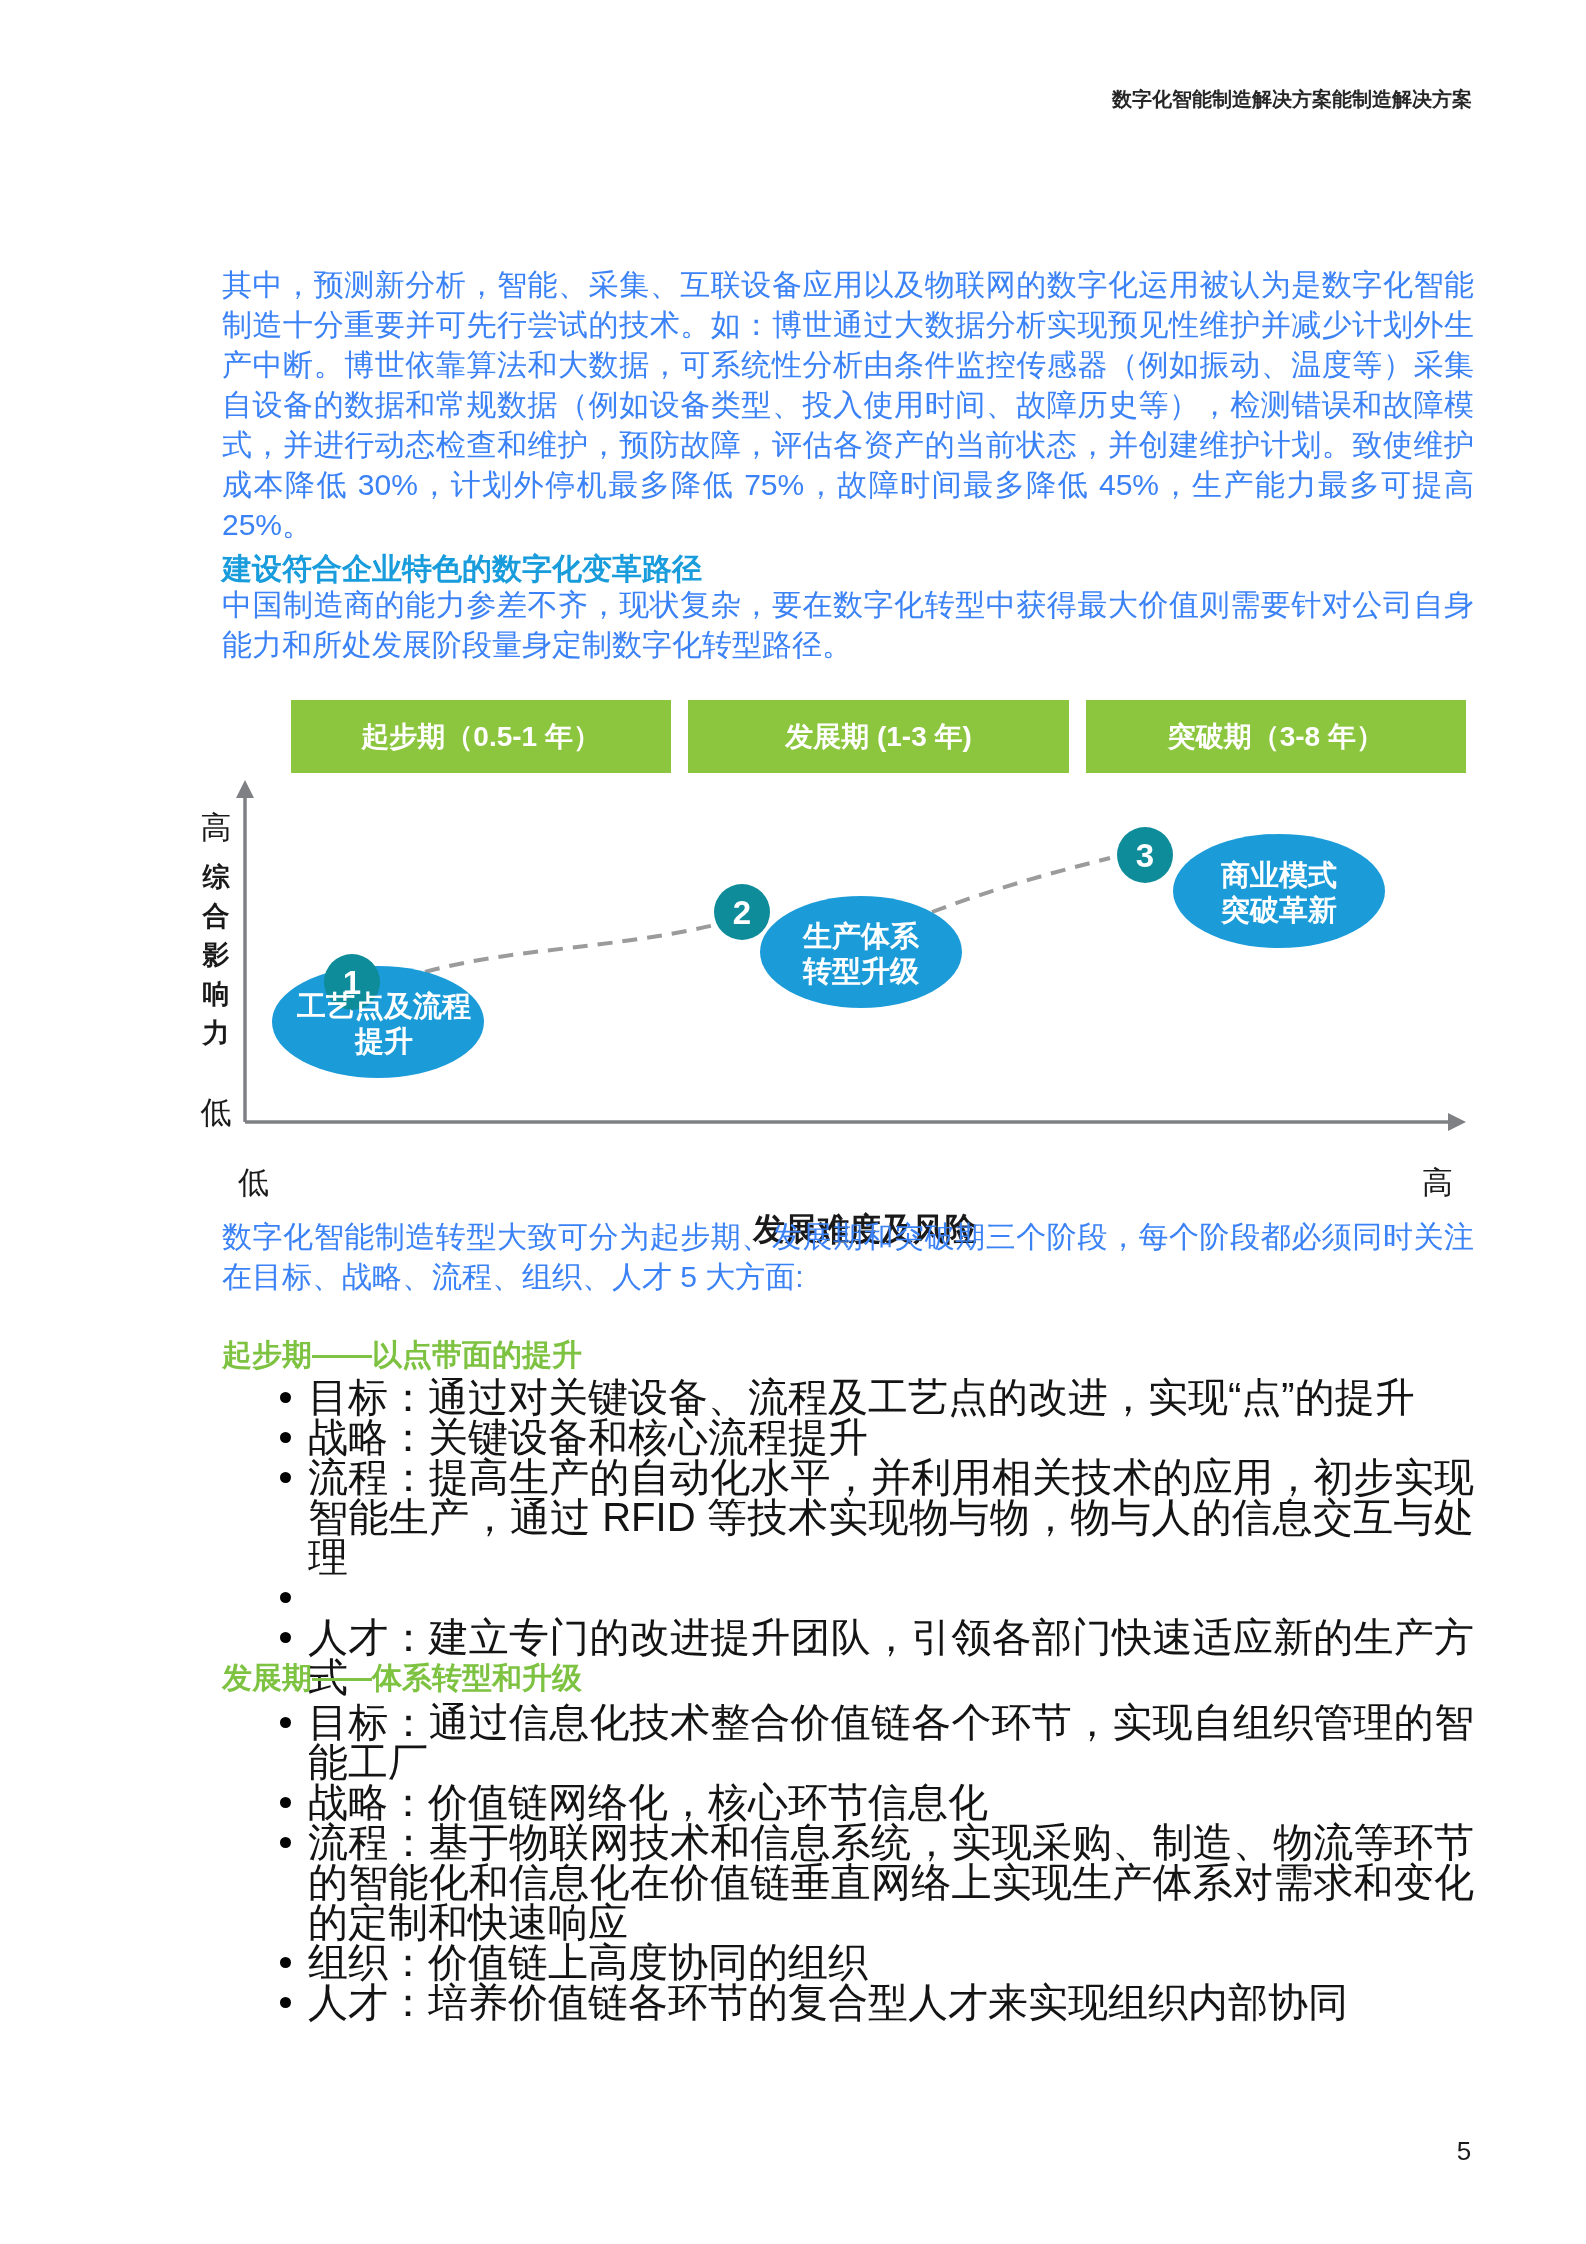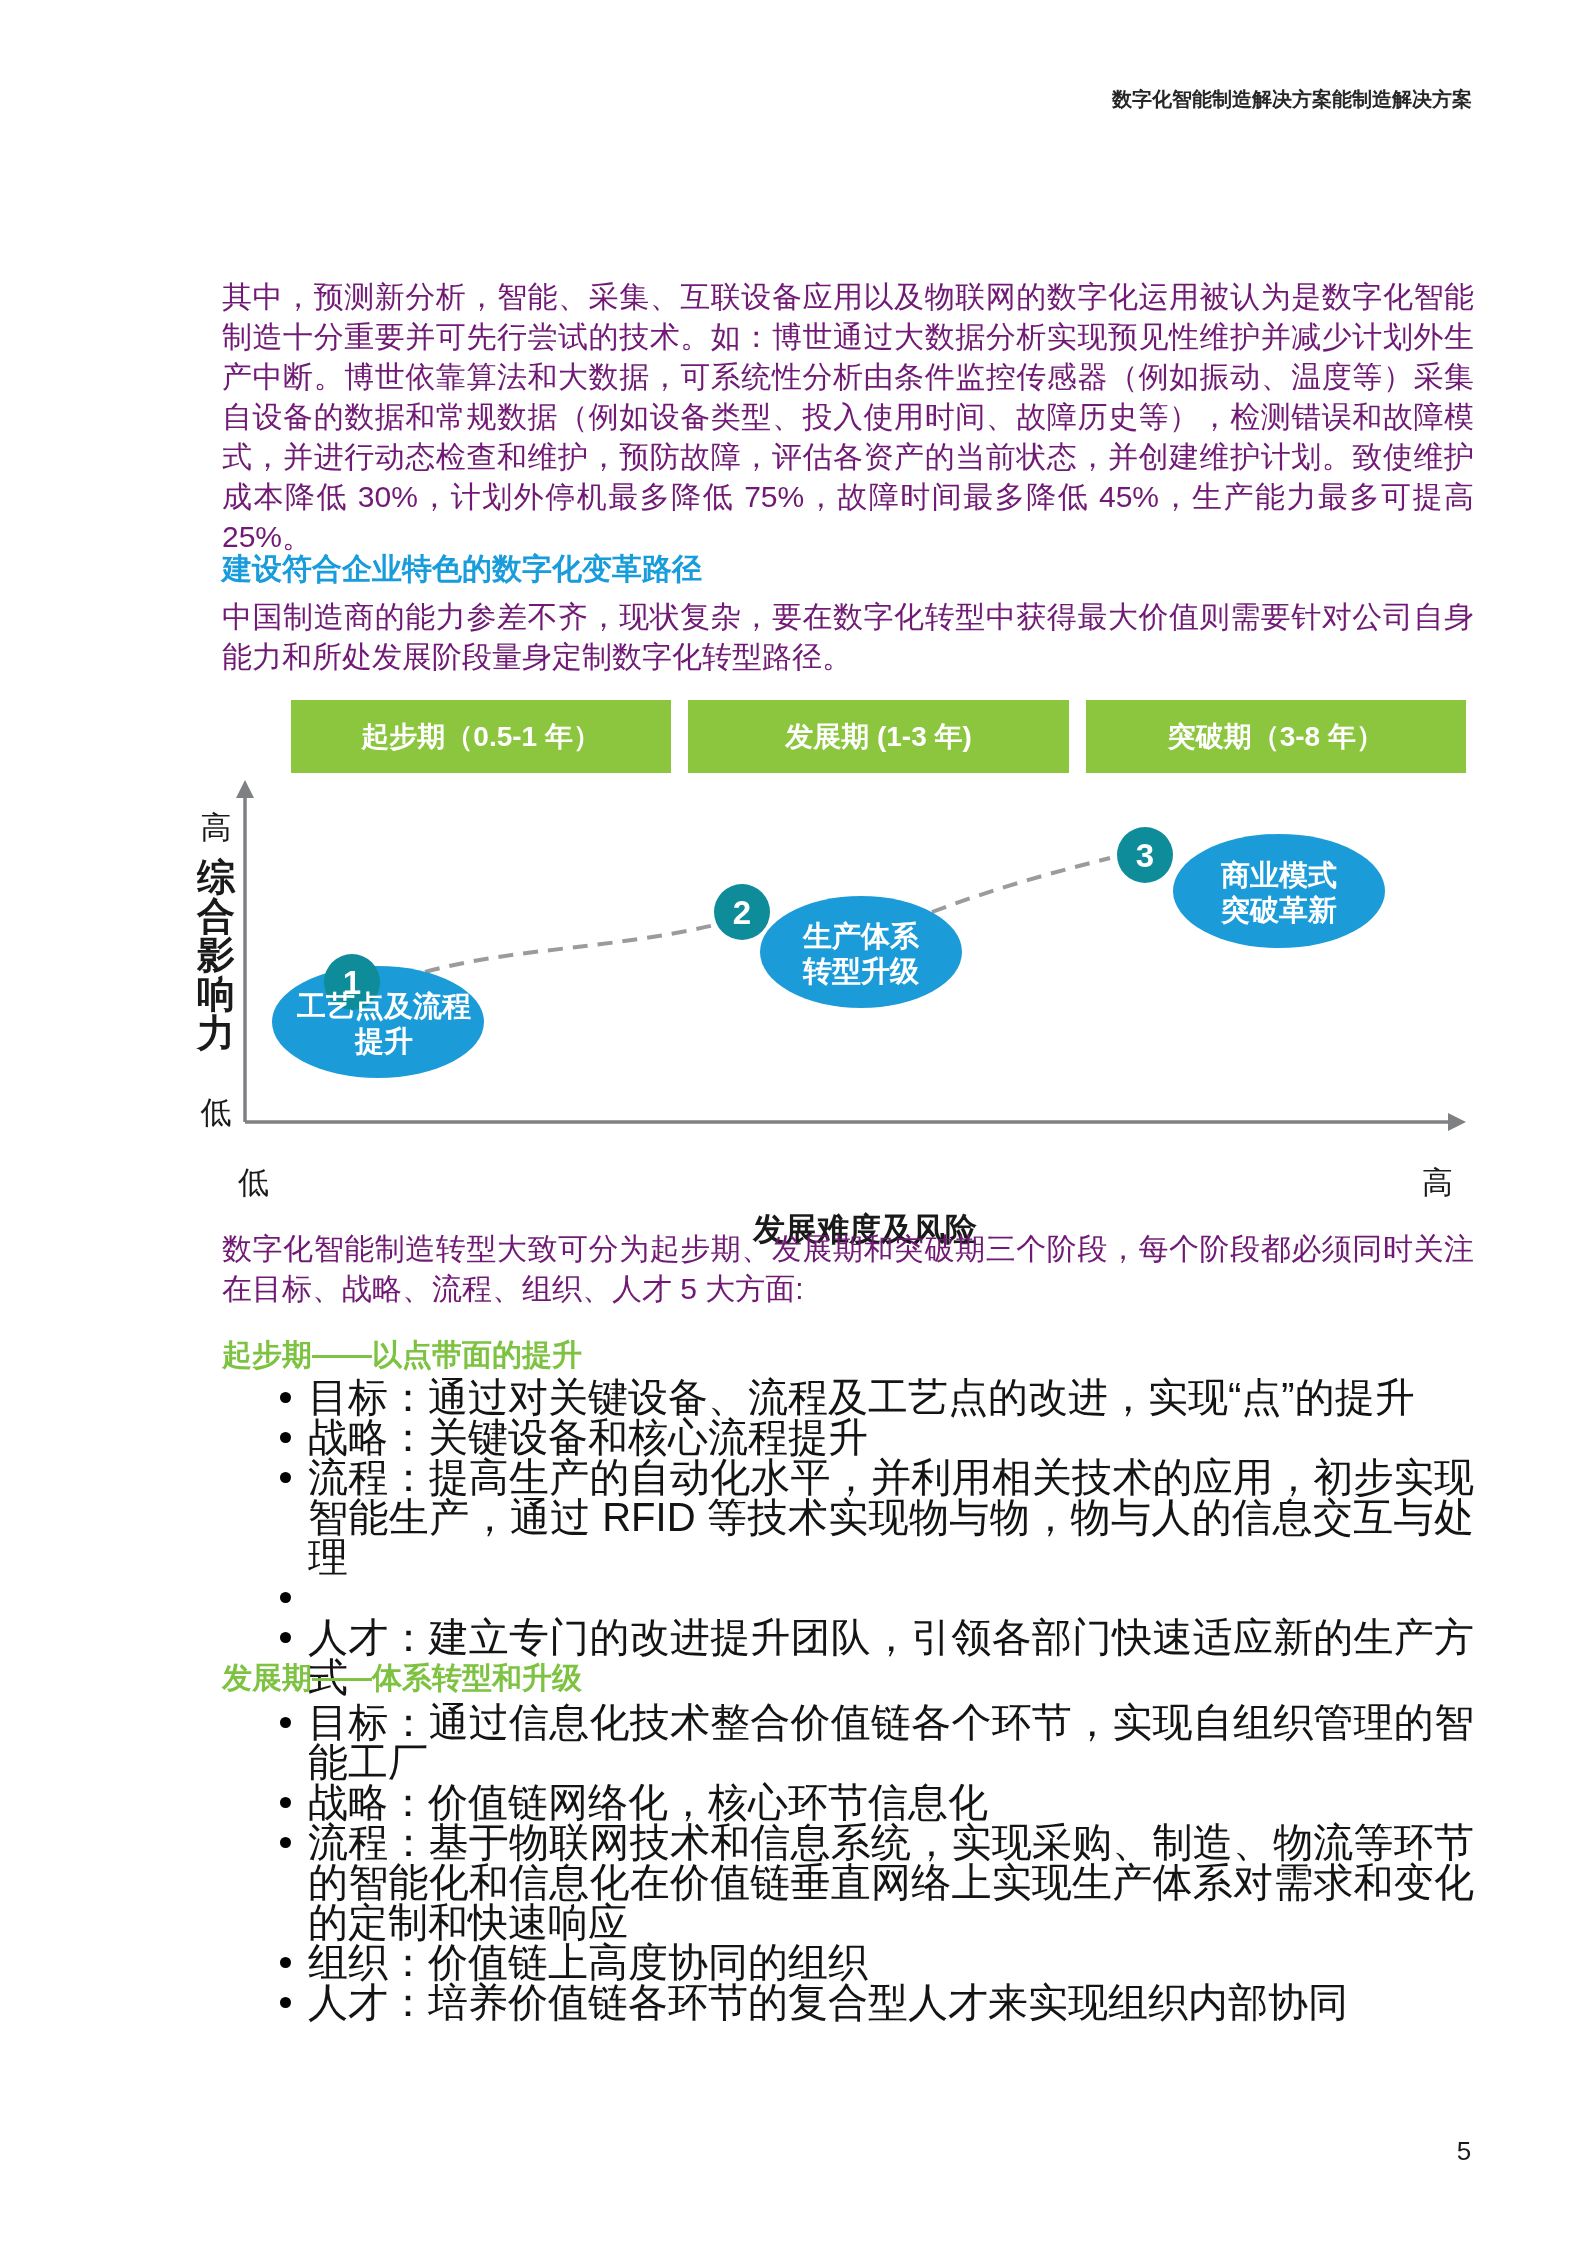--- a/index.html
+++ b/index.html
@@ -7,40 +7,40 @@
     width:1586px;height:2244px;background:#ffffff;position:relative;
     font-family:"Liberation Sans","DejaVu Sans",sans-serif;color:#111;
     overflow:hidden;
   }
   .abs{position:absolute;}
   
   .doc-header{left:222px;top:86px;width:1250px;text-align:right;
     font-size:20px;font-weight:700;color:#262626;}
   
   .para{left:222px;width:1252px;font-size:30px;line-height:40px;
-    text-align:justify;color:#701a75;margin-top:12px;}
+    text-align:justify;color:#3b82f6;}
   .p1{top:265px;}
   .p2{top:585px;}
   .p3{top:1217px;}
   
   .h-blue{left:222px;top:551px;font-size:30px;line-height:36px;
     font-weight:700;color:#189CDB;}
   .h-green{left:222px;font-size:30px;line-height:36px;font-weight:700;color:#7EC242;}
   .hg1{top:1337px;}
   .hg2{top:1660px;}
   
   .stage-row{left:291px;top:700px;width:1175px;display:flex;gap:17px;}
   .stage-box{flex:1;height:73px;background:#8CC63F;color:#fff;
     display:flex;align-items:center;justify-content:center;
     font-size:28px;font-weight:700;}
   
   .axis-char{font-size:31px;color:#1a1a1a;}
   .y-high{left:197px;top:807px;width:38px;text-align:center;}
   .y-label{left:197px;top:858px;width:38px;text-align:center;
-    font-size:38px;font-weight:700;line-height:39px;word-break:break-all;color:#1a1a1a;}
+    font-size:27px;font-weight:700;line-height:39px;word-break:break-all;color:#1a1a1a;}
   .y-low{left:197px;top:1092px;width:38px;text-align:center;}
   .x-low{left:238px;top:1162px;}
   .x-label{left:270px;top:1160px;width:1190px;text-align:center;
     font-size:32px;font-weight:700;color:#1a1a1a;margin-top:48px;}
   .x-high{left:1422px;top:1162px;}
   
   .blist{left:280px;width:1194px;}
   .l1{top:1377px;}
   .l2{top:1702px;}
   .li{display:flex;align-items:flex-start;min-height:40px;}

